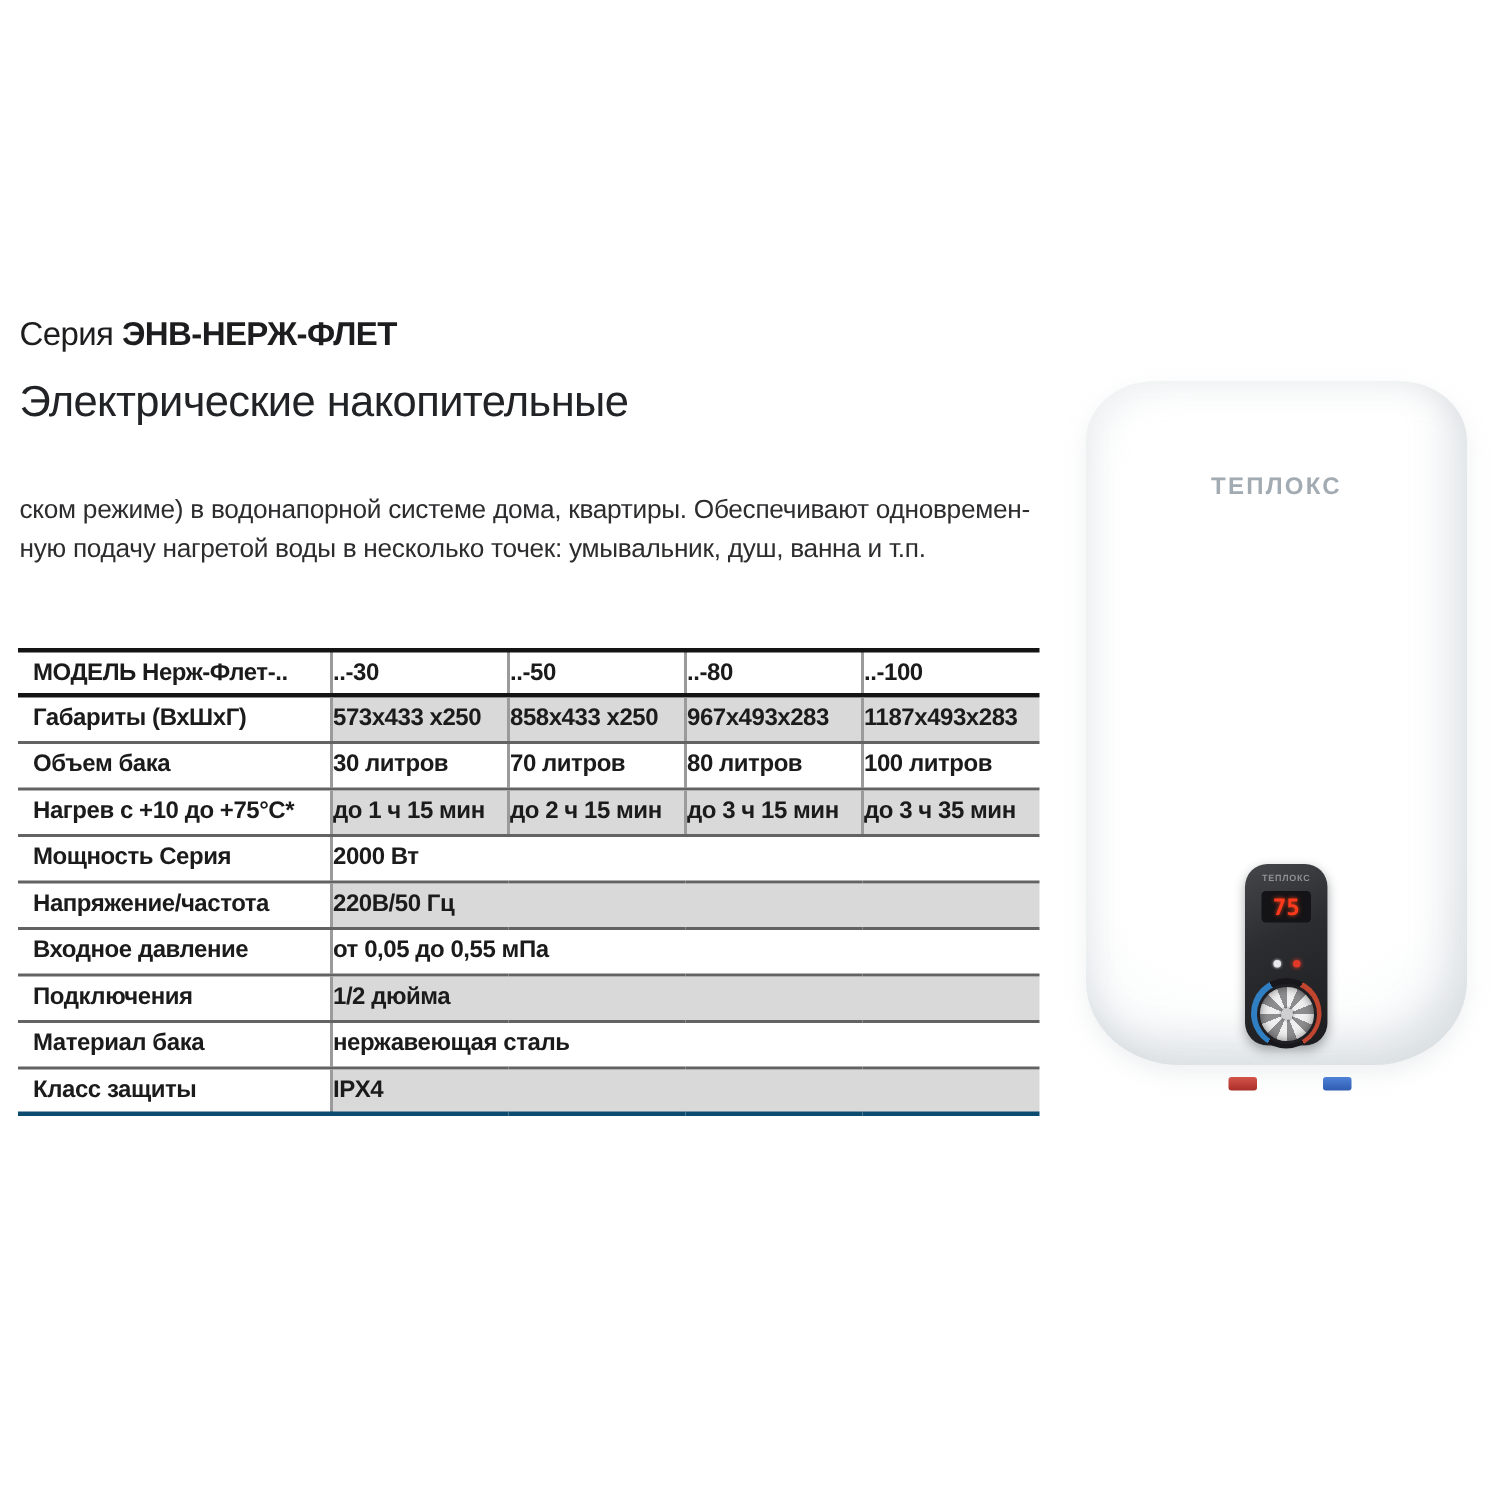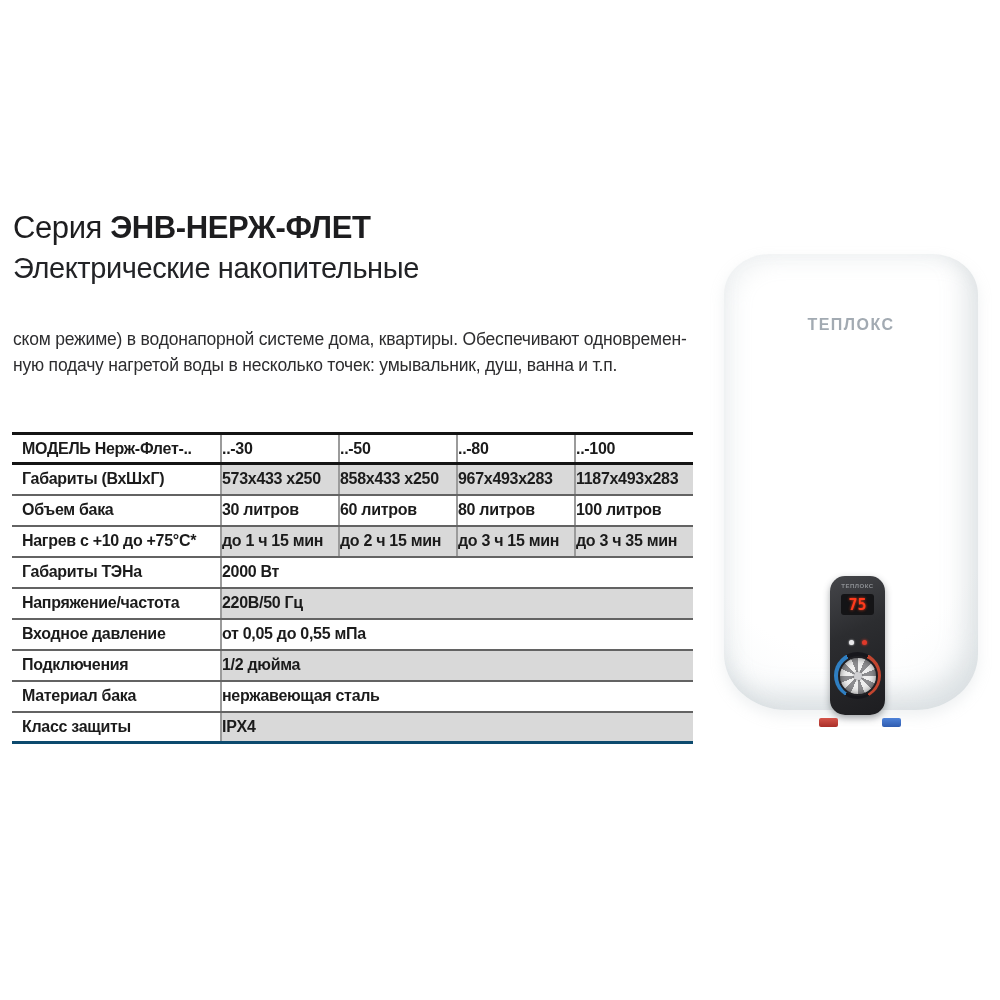--- a/index.html
+++ b/index.html
@@ -7,21 +7,21 @@
   body {
     font-family:"Liberation Sans","DejaVu Sans",sans-serif;
     color:#1c1c1c;
     width:1000px; height:1000px; position:relative; overflow:hidden;
   }
   #page { position:absolute; inset:0; background:#ffffff; }
 
   
   .title-line1 {
     position:absolute; left:13px; top:210px;
-    font-size:31px; letter-spacing:-0.4px; color:#1d1d1f;
+    font-size:22px; letter-spacing:-0.4px; color:#1d1d1f;
     white-space:nowrap;
   }
   .title-line1 .series { font-weight:700; }
   .title-line2 {
     position:absolute; left:13px; top:252px;
     font-size:29px; letter-spacing:-0.4px; font-weight:400; color:#222326;
     white-space:nowrap;
   }
 
   
@@ -69,21 +69,21 @@
       inset 10px 8px 20px rgba(165,175,185,0.14),
       0 6px 14px rgba(190,198,205,0.25);
   }
   .tank-brand {
     position:absolute; left:0; top:62px; width:100%;
     text-align:center; font-size:16px; font-weight:700;
     letter-spacing:1.5px; color:#a2aab2;
     text-shadow:0 1px 0 #fff;
   }
   .panel {
-    position:absolute; left:106px; top:322px; width:55px; height:139px;
+    position:absolute; left:106px; top:322px; width:55px; height:121px;
     border-radius:15px;
     background:linear-gradient(155deg,#45464a 0%,#2c2d30 40%,#1d1d20 100%);
     box-shadow:0 3px 7px rgba(60,66,72,0.45);
   }
   .panel-brand {
     position:absolute; left:0; top:7px; width:100%;
     text-align:center; font-size:6px; font-weight:700;
     letter-spacing:0.5px; color:#8d9094;
   }
   .led {
@@ -157,33 +157,33 @@
     <tr>
       <td class="lbl">Габариты (ВхШхГ)</td>
       <td class="shaded">573х433 х250</td>
       <td class="shaded">858х433 х250</td>
       <td class="shaded">967х493х283</td>
       <td class="shaded">1187х493х283</td>
     </tr>
     <tr>
       <td class="lbl">Объем бака</td>
       <td>30 литров</td>
-      <td>60 литров</td>
+      <td>70 литров</td>
       <td>80 литров</td>
       <td>100 литров</td>
     </tr>
     <tr>
       <td class="lbl">Нагрев с +10 до +75°С*</td>
       <td class="shaded">до 1 ч 15 мин</td>
       <td class="shaded">до 2 ч 15 мин</td>
       <td class="shaded">до 3 ч 15 мин</td>
       <td class="shaded">до 3 ч 35 мин</td>
     </tr>
     <tr>
-      <td class="lbl">Габариты ТЭНа</td>
+      <td class="lbl">Мощность Серия</td>
       <td colspan="4">2000 Вт</td>
     </tr>
     <tr>
       <td class="lbl">Напряжение/частота</td>
       <td colspan="4" class="shaded">220В/50 Гц</td>
     </tr>
     <tr>
       <td class="lbl">Входное давление</td>
       <td colspan="4">от 0,05 до 0,55 мПа</td>
     </tr>

